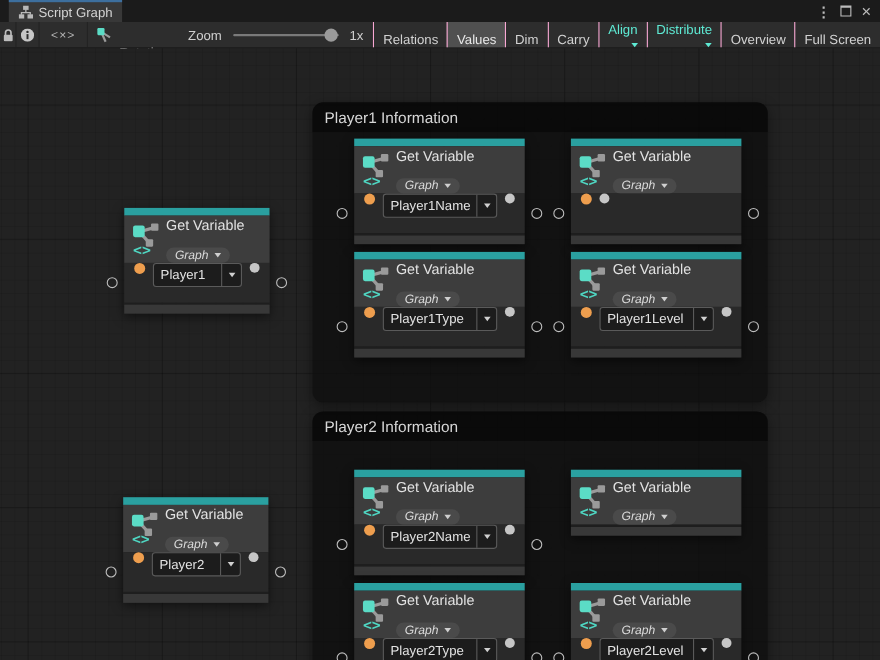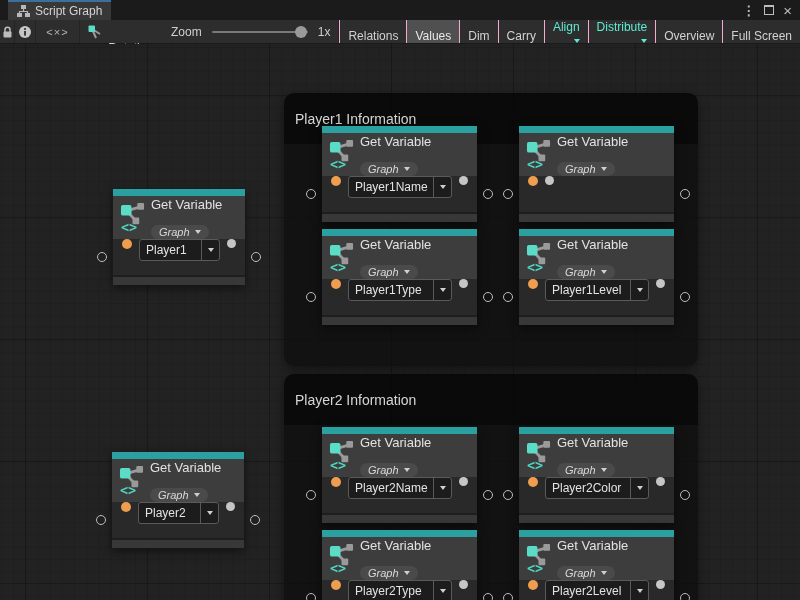--- a/index.html
+++ b/index.html
@@ -73,21 +73,21 @@
     background-position: 25px 51px, 25px 51px, 1px 3px, 1px 3px;
   }
 
   
   .group {
     position:absolute; background:rgba(13,13,13,0.72); border-radius:10px;
     box-shadow:0 4px 12px rgba(0,0,0,0.4); box-sizing:border-box;
   }
   .group-header {
     height:27px; background:rgba(0,0,0,0.42); border-radius:10px 10px 0 0;
-    display:flex; align-items:center; padding:12px 11px;
+    display:flex; align-items:center; padding:0 11px;
     color:#d6d6d6; font-size:14px;
   }
 
   
   .node { position:absolute; box-shadow:0 3px 9px rgba(0,0,0,0.5); font-size:13px; }
   .node-accent { height:7px; background:#2aa0a0; }
   .node-header {
     background:#3d3d3d; height:43px; box-sizing:border-box;
     display:flex; align-items:center; padding:0 7px; gap:6px;
   }
@@ -470,32 +470,20 @@
         <text x="1" y="31" font-size="14" font-weight="bold" fill="#4fd6c2" font-family="'DejaVu Sans Mono', monospace">&lt;&gt;</text>
       </svg>
       <div class="node-head-col">
         <span class="node-title">Get Variable</span>
         <span class="scope-pill">
           <span class="scope-label">Graph</span>
           <span class="caret"></span>
         </span>
       </div>
     </div>
-    <div class="node-body">
-      <span class="ring left"></span>
-      <span class="port-dot port-in"></span>
-      <span class="var-field">
-        <span class="var-text">Player2Color</span>
-        <span class="var-arrow">
-              <span class="caret"></span>
-            </span>
-      </span>
-      <span class="port-dot port-out"></span>
-      <span class="ring right"></span>
-    </div>
     <div class="node-sep"></div>
     <div class="node-footer"></div>
   </div>
       <div class="node" style="left: 322px; top: 486px; width: 155px;">
     <div class="node-accent"></div>
     <div class="node-header">
       <svg class="node-icon" width="25" height="31" viewBox="0 0 26 32">
         <path d="M7 9 L21 5" stroke="#9a9a9a" stroke-width="3" fill="none"></path>
         <path d="M7 9 L16 19" stroke="#9a9a9a" stroke-width="3" fill="none"></path>
         <rect x="1" y="3" width="11" height="11" rx="2" fill="#5bdcc6"></rect>

